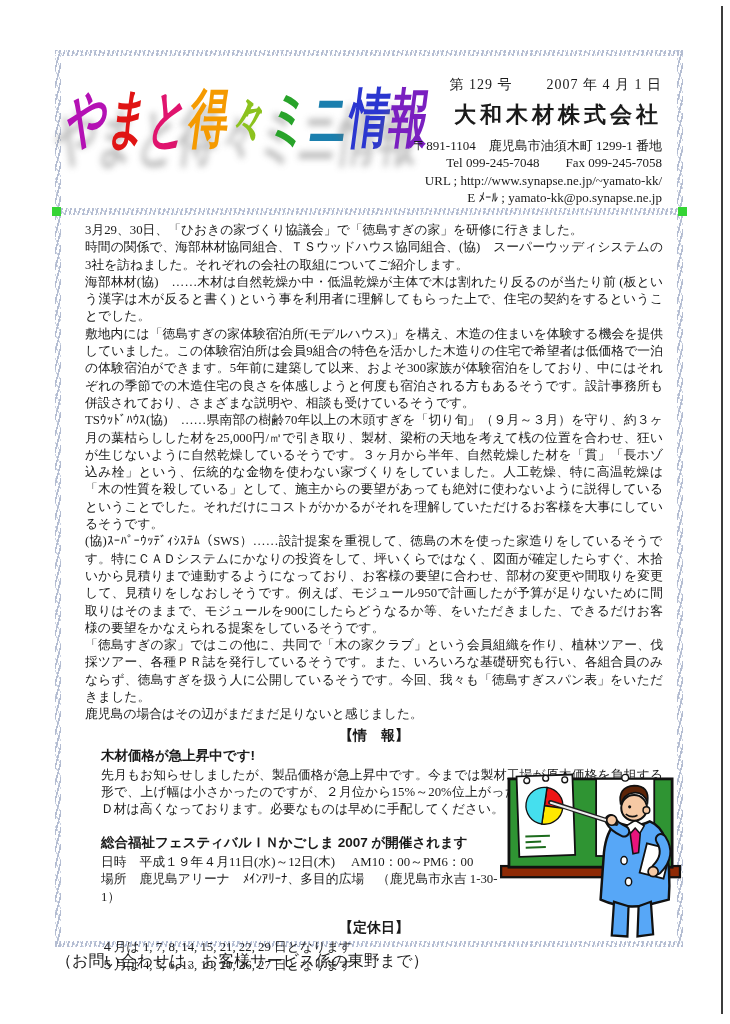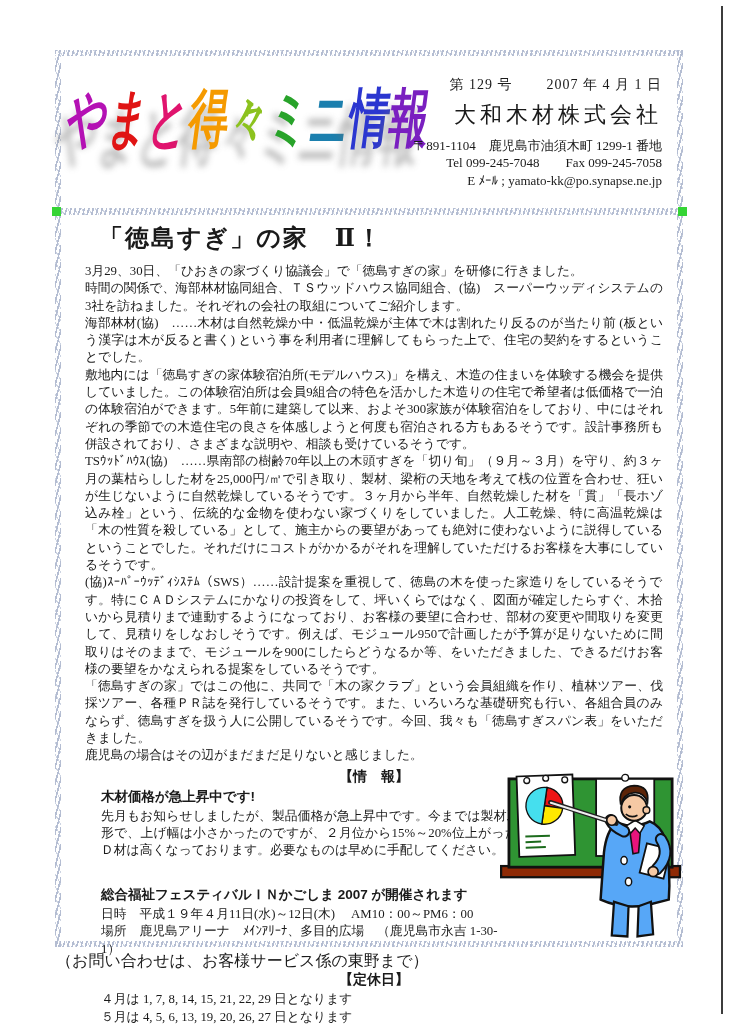--- a/index.html
+++ b/index.html
@@ -31,41 +31,41 @@
   .logo-ch{
     display:inline-block;font-family:"DejaVu Sans","Liberation Sans",sans-serif;
     font-weight:bold;font-size:64px;line-height:1;letter-spacing:-4px;
     text-shadow:-14px 18px 8px rgba(110,110,110,0.45);
   }
   
   .header-right{position:absolute;right:68px;top:76px;text-align:right;line-height:1.3;}
   .issue-line{font-size:14px;letter-spacing:1px;}
   .issue-line .sp{display:inline-block;width:34px;}
   .company-name{
-    font-size:22px;font-weight:normal;letter-spacing:4px;margin:7px 0 7px;
+    font-size:22px;font-weight:bold;letter-spacing:4px;margin:7px 0 7px;
     font-family:"Liberation Sans","DejaVu Sans",sans-serif;
   }
   .hdr-small{font-size:13px;line-height:1.35;}
   
   .main{position:absolute;left:85px;top:222px;width:578px;}
   .article-title{
     font-size:24px;font-weight:bold;margin:0 0 9px 14px;letter-spacing:2px;
   }
   .body-p{font-size:12.8px;line-height:17.3px;text-align:justify;margin:0;}
   .sec-header{
     font-size:14px;font-weight:bold;margin:3px 0 2px;
     font-family:"Liberation Sans","DejaVu Sans",sans-serif;
     text-align:center;
   }
   .sub-title{
     font-size:13.5px;font-weight:bold;margin:2px 0 2px 16px;
     font-family:"Liberation Sans","DejaVu Sans",sans-serif;
   }
   .sub-body{font-size:12.8px;line-height:17.3px;text-align:justify;margin:0 0 0 16px;}
-  .festival-title{margin-top:26px;}
+  .festival-title{margin-top:15px;}
   .narrow{width:404px;}
   .line-p{font-size:12.8px;line-height:17.5px;margin:0 0 0 16px;}
   .closed-header{margin-top:13px;}
   .footer-contact{position:absolute;left:56px;top:951px;font-size:16px;text-align:center;}
   .scan-line{position:absolute;left:721px;top:6px;width:2px;height:1008px;background:#3c3c3c;}
   .clipart{position:absolute;left:500px;top:772px;width:190px;height:168px;}
 </style>
 </head>
 <body>
 
@@ -98,29 +98,29 @@
     <span class="logo-ch" style="color: rgb(122, 31, 192);">報</span>
   </div>
 
 <div class="header-right">
   <div class="issue-line">
     <span>第 129 号</span><span class="sp"></span><span>2007 年 4 月 1 日</span>
   </div>
   <div class="company-name">大和木材株式会社</div>
   <div class="hdr-small">〒891-1104　鹿児島市油須木町 1299-1 番地</div>
   <div class="hdr-small">Tel 099-245-7048　　Fax 099-245-7058</div>
+  <div class="hdr-small">URL ; http://www.synapse.ne.jp/~yamato-kk/</div>
   <div class="hdr-small">E ﾒｰﾙ ; yamato-kk@po.synapse.ne.jp</div>
 </div>
 
 <div class="separator hatch"></div>
 <div class="handle hl" style="background: rgb(53, 212, 53);"></div>
 <div class="handle hr" style="background: rgb(53, 212, 53);"></div>
 
 <div class="main">
-  <h1 class="article-title">「徳島すぎ」の家　Ⅱ！</h1>
 
   <div>
 
       <p class="body-p">3月29、30日、「ひおきの家づくり協議会」で「徳島すぎの家」を研修に行きました。</p>
 
       <p class="body-p">時間の関係で、海部林材協同組合、ＴＳウッドハウス協同組合、(協)　スーパーウッディシステムの3社を訪ねました。それぞれの会社の取組についてご紹介します。</p>
 
       <p class="body-p">海部林材(協)　……木材は自然乾燥か中・低温乾燥が主体で木は割れたり反るのが当たり前 (板という漢字は木が反ると書く) という事を利用者に理解してもらった上で、住宅の契約をするということでした。</p>
 
       <p class="body-p">敷地内には「徳島すぎの家体験宿泊所(モデルハウス)」を構え、木造の住まいを体験する機会を提供していました。この体験宿泊所は会員9組合の特色を活かした木造りの住宅で希望者は低価格で一泊の体験宿泊ができます。5年前に建築して以来、およそ300家族が体験宿泊をしており、中にはそれぞれの季節での木造住宅の良さを体感しようと何度も宿泊される方もあるそうです。設計事務所も併設されており、さまざまな説明や、相談も受けているそうです。</p>

